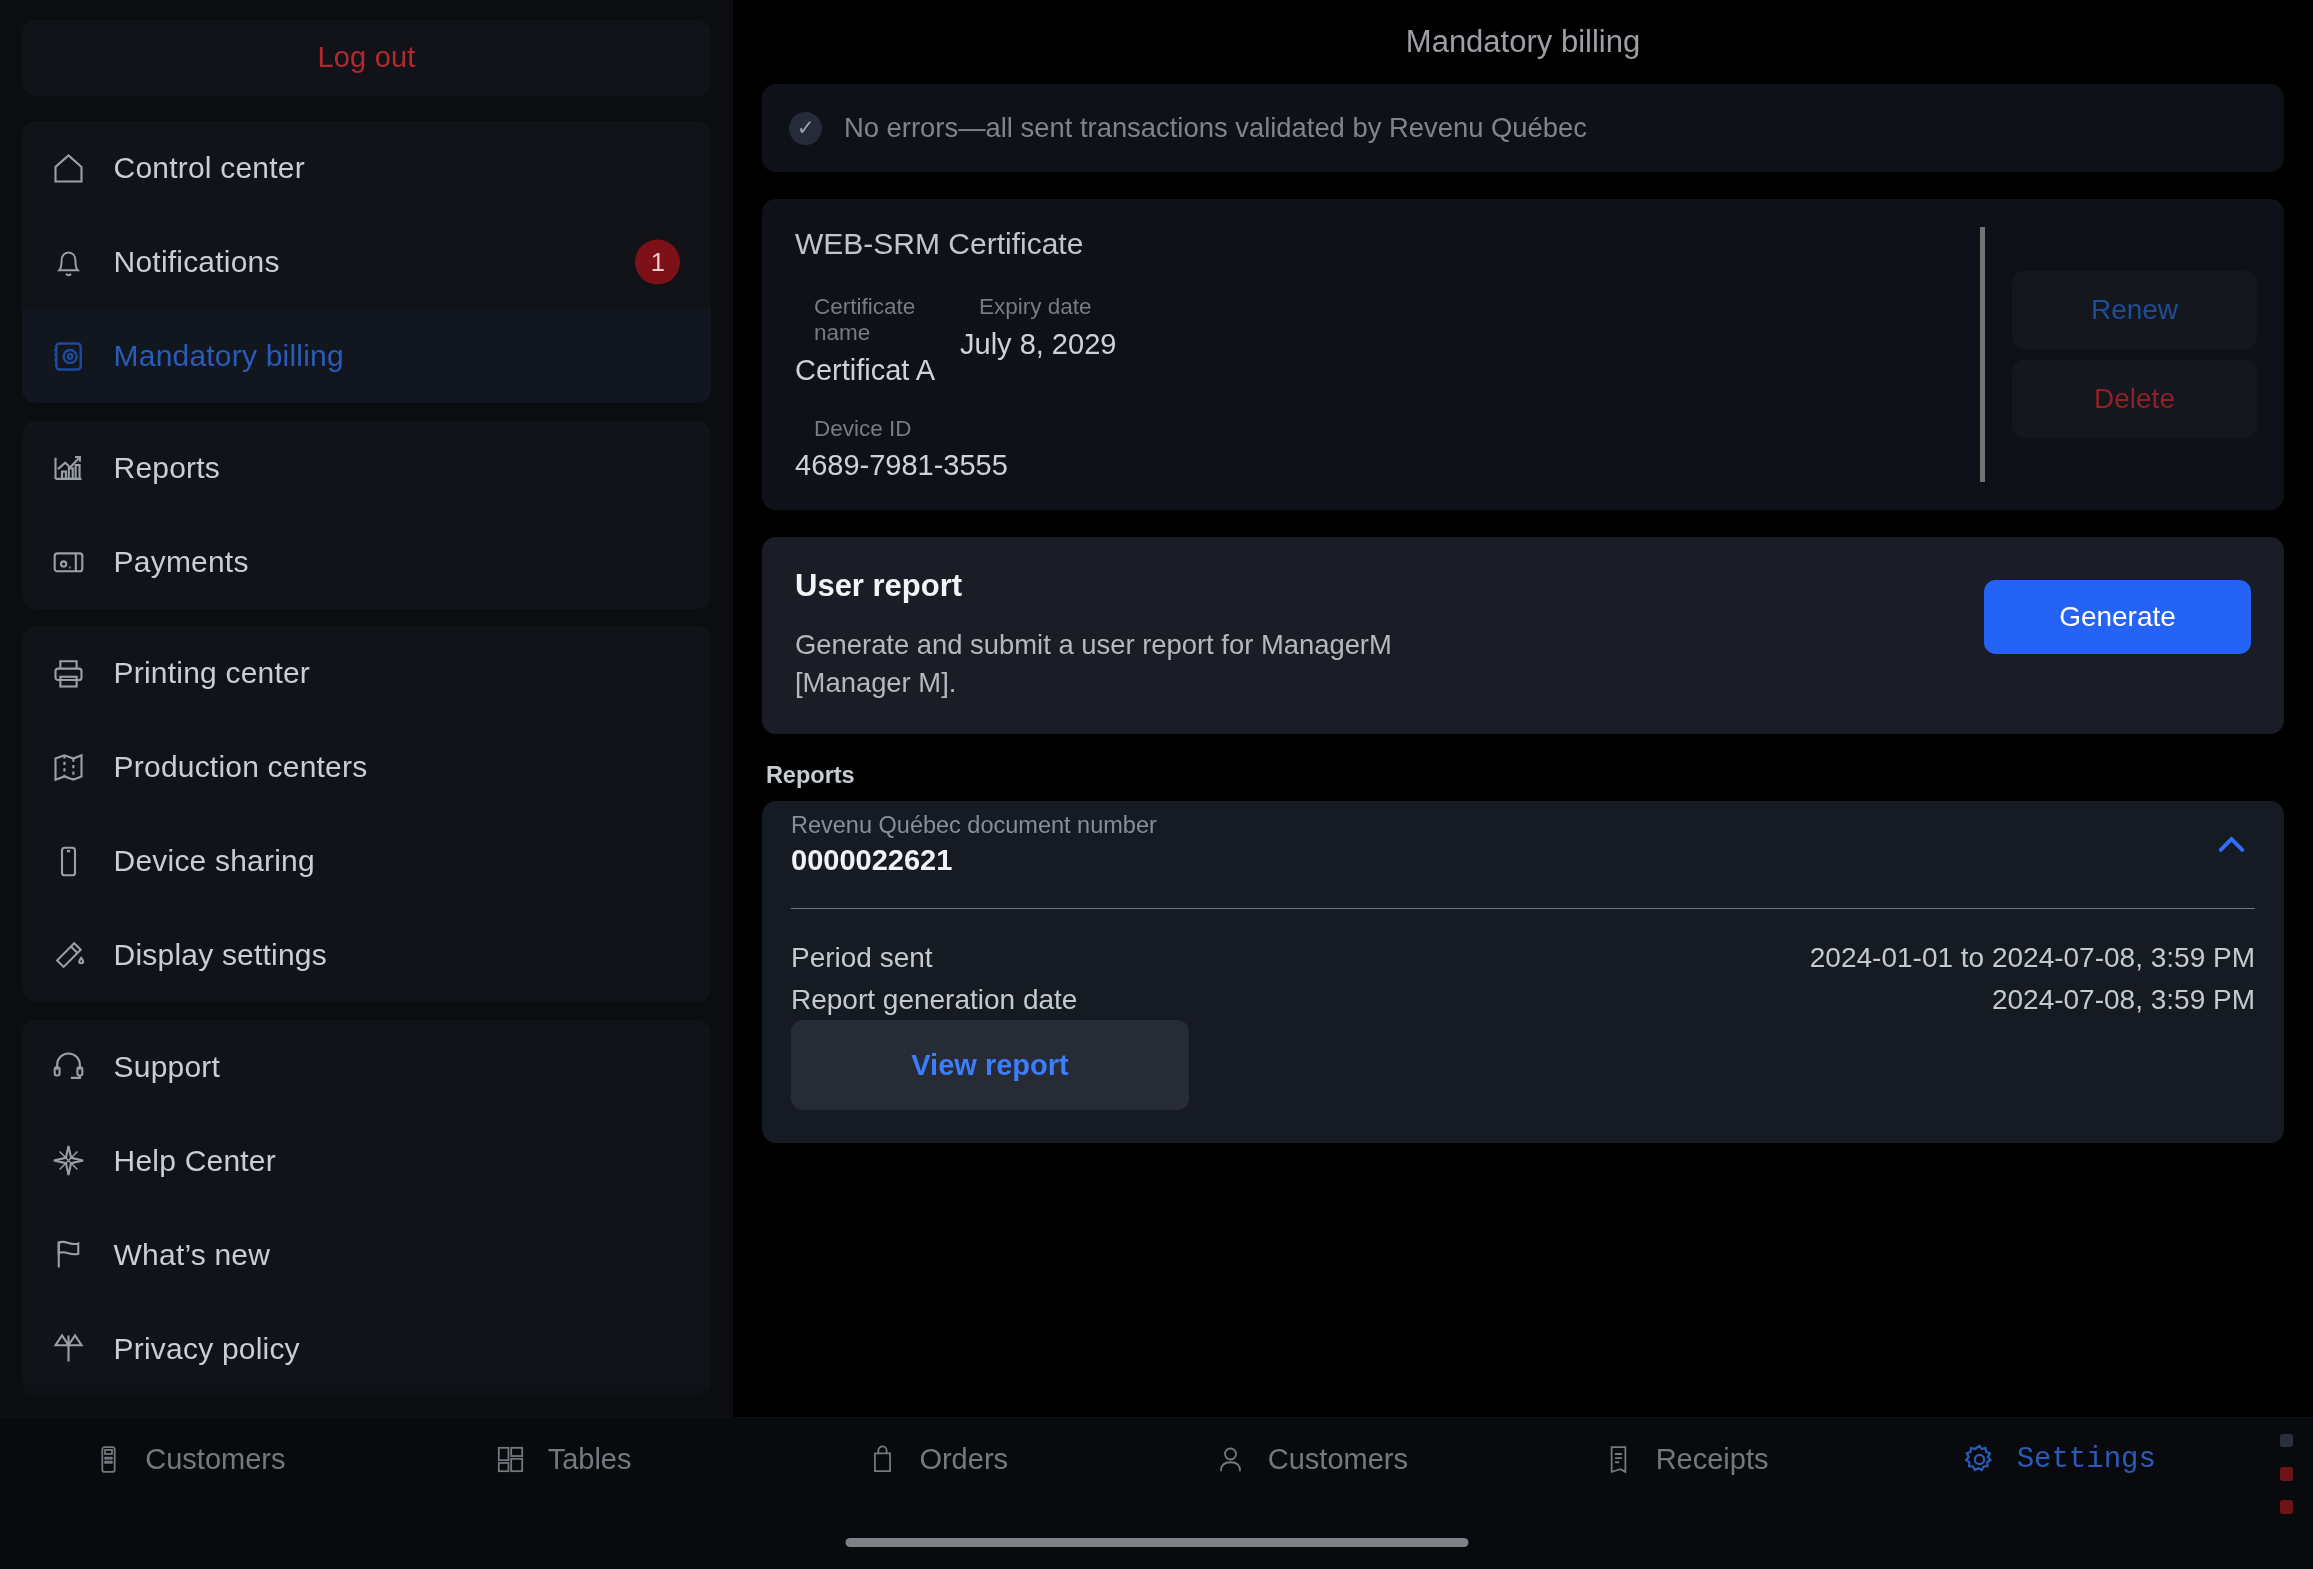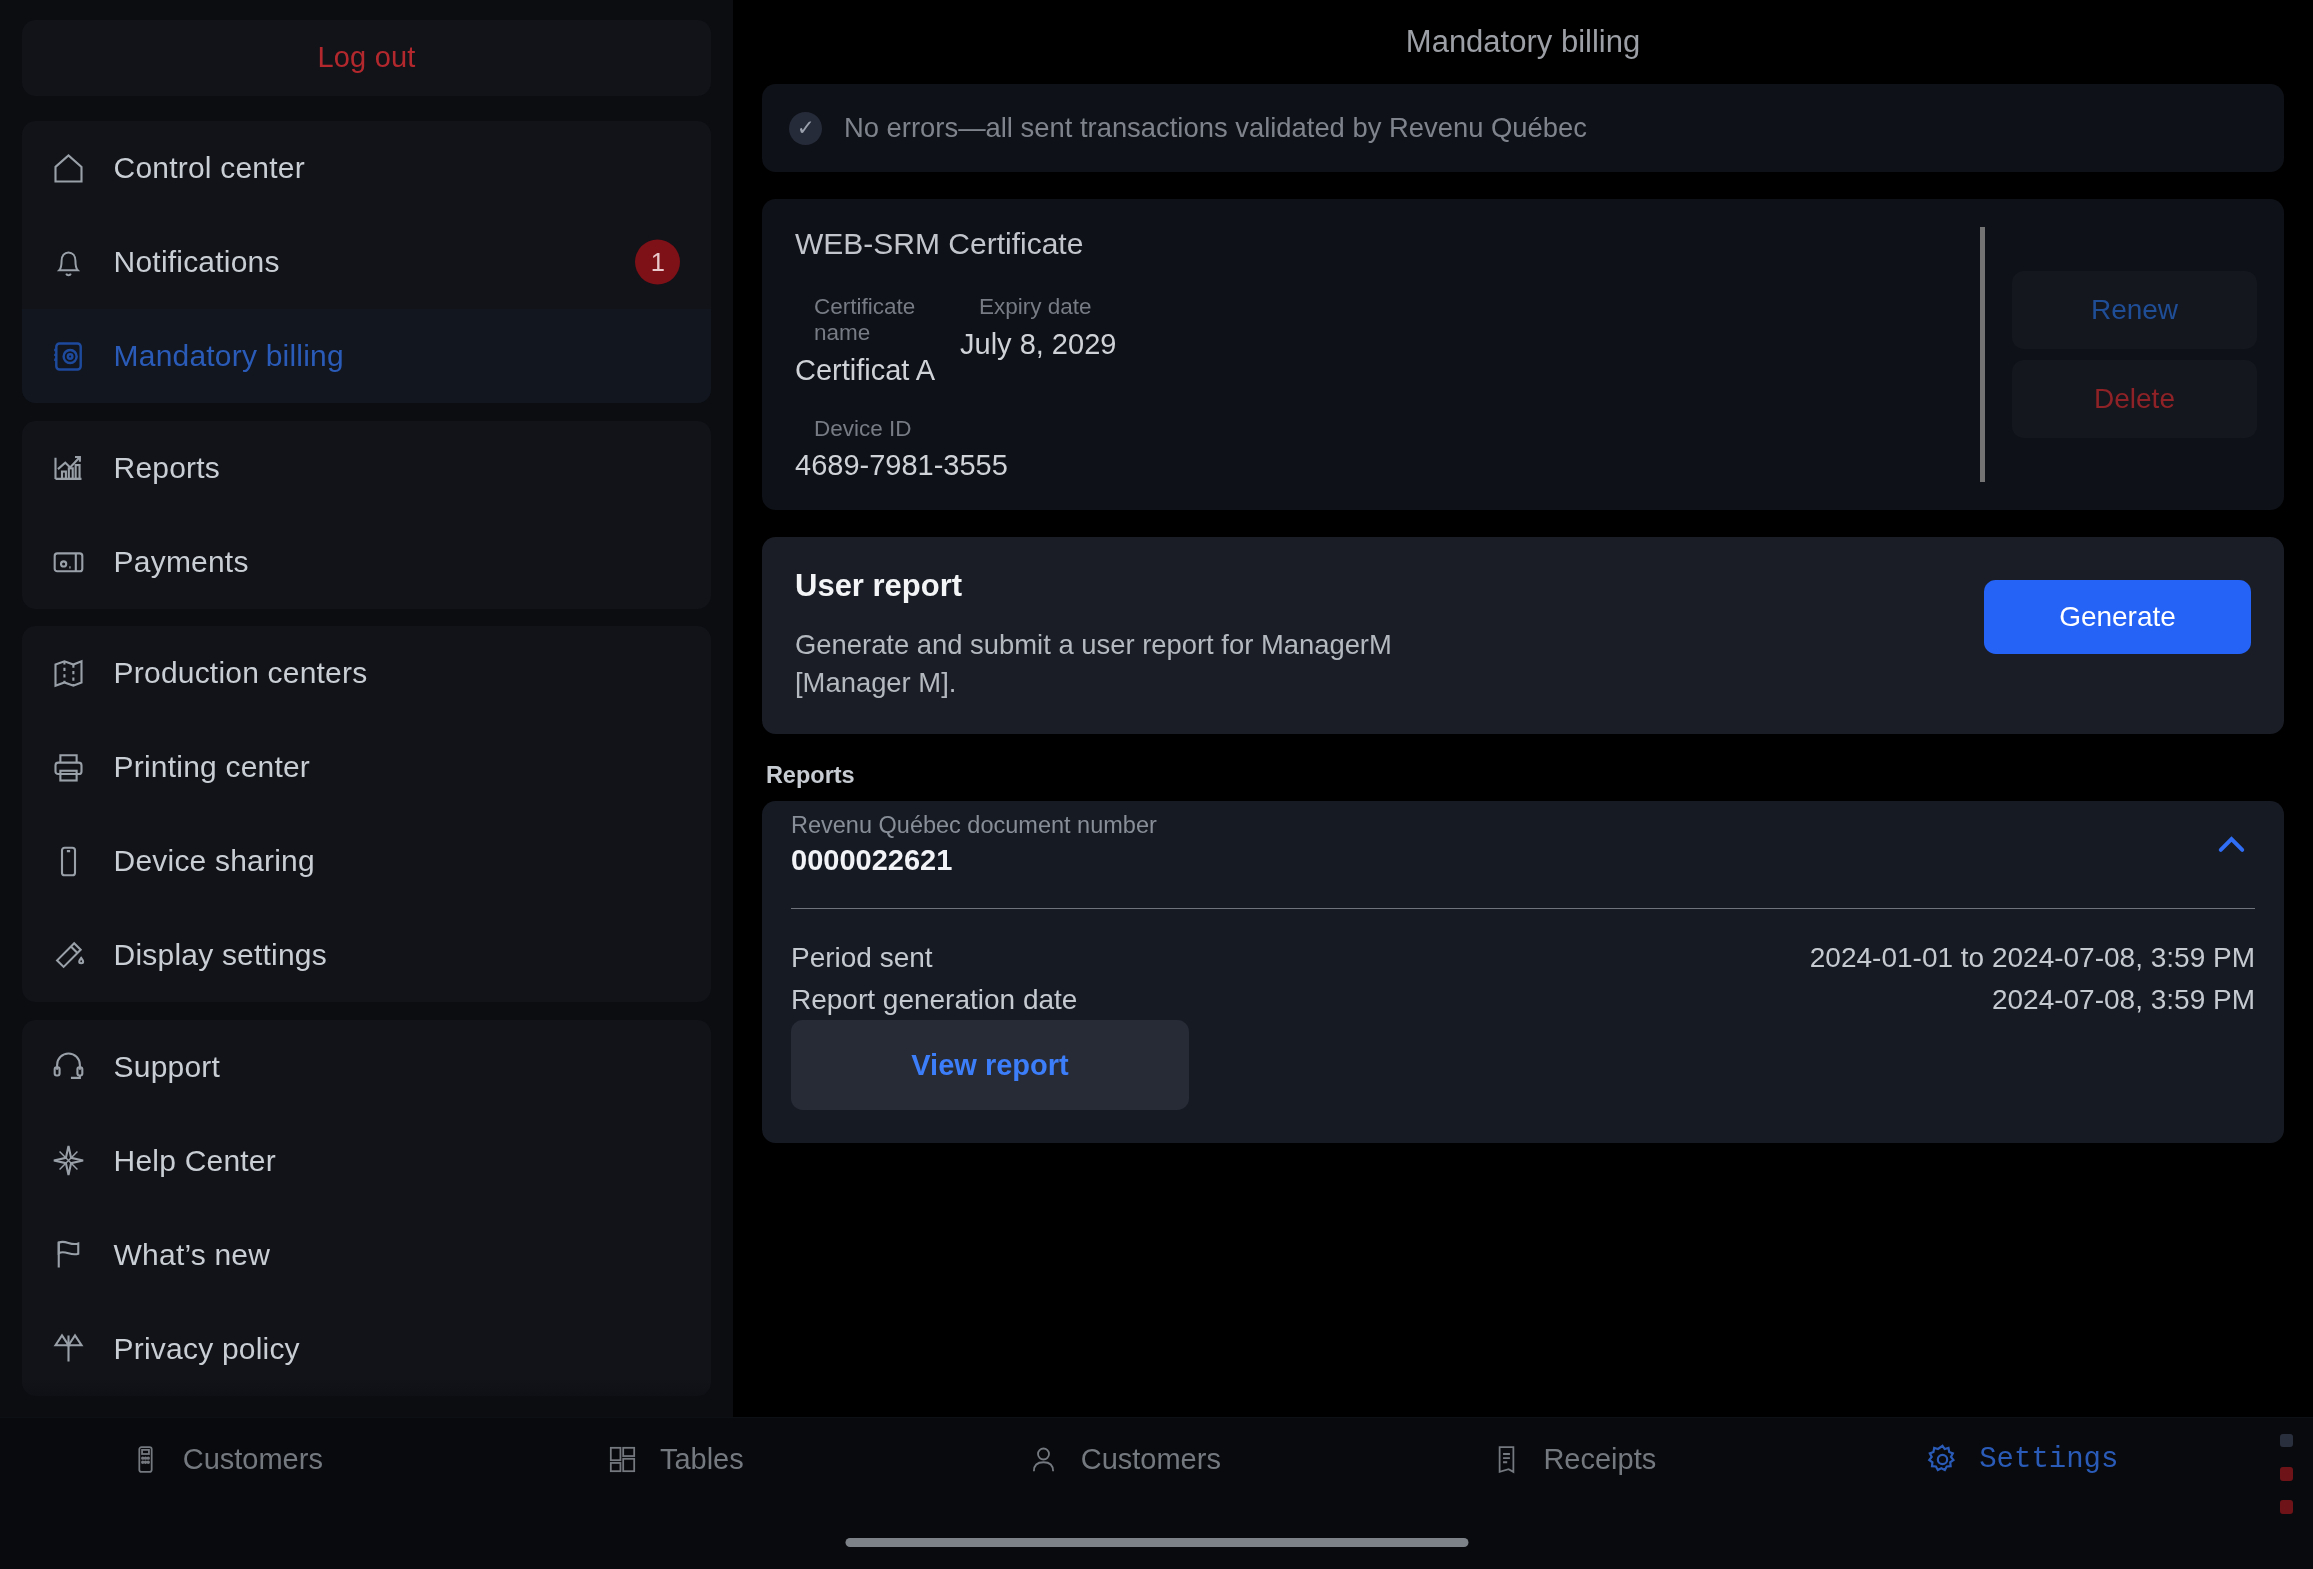--- a/index.html
+++ b/index.html
@@ -305,36 +305,36 @@
             </svg>
           </span>
           <span class="lbl">Payments</span>
         </div>
       </div>
 
       <div class="side-group">
         <div class="side-item">
           <span class="ico">
             <svg width="39" height="39" viewBox="0 0 24 24" fill="none" stroke="currentColor" stroke-width="1.3">
+              <path d="M7 9 L7 4.5 L17 4.5 L17 9"></path>
+              <rect x="4" y="9" width="16" height="7" rx="1.6"></rect>
+              <rect x="7" y="14" width="10" height="6"></rect>
+            </svg>
+          </span>
+          <span class="lbl">Printing center</span>
+        </div>
+        <div class="side-item">
+          <span class="ico">
+            <svg width="39" height="39" viewBox="0 0 24 24" fill="none" stroke="currentColor" stroke-width="1.3">
               <path d="M4 6.5 L9.5 4.5 L15 6.5 L20 4.5 L20 17.5 L15 19.5 L9.5 17.5 L4 19.5 Z"></path>
               <path d="M9.5 4.5 L9.5 17.5" stroke-dasharray="2 2"></path>
               <path d="M15 6.5 L15 19.5" stroke-dasharray="2 2"></path>
             </svg>
           </span>
           <span class="lbl">Production centers</span>
-        </div>
-        <div class="side-item">
-          <span class="ico">
-            <svg width="39" height="39" viewBox="0 0 24 24" fill="none" stroke="currentColor" stroke-width="1.3">
-              <path d="M7 9 L7 4.5 L17 4.5 L17 9"></path>
-              <rect x="4" y="9" width="16" height="7" rx="1.6"></rect>
-              <rect x="7" y="14" width="10" height="6"></rect>
-            </svg>
-          </span>
-          <span class="lbl">Printing center</span>
         </div>
         <div class="side-item">
           <span class="ico">
             <svg width="39" height="39" viewBox="0 0 24 24" fill="none" stroke="currentColor" stroke-width="1.3">
               <rect x="8" y="3.5" width="8" height="17" rx="1.6"></rect>
               <path d="M11 5.6 h2"></path>
             </svg>
           </span>
           <span class="lbl">Device sharing</span>
         </div>
@@ -502,20 +502,29 @@
           <svg width="33" height="33" viewBox="0 0 24 24" fill="none" stroke="currentColor" stroke-width="1.3">
             <rect x="3.5" y="3.5" width="7" height="9"></rect>
             <rect x="3.5" y="14.5" width="7" height="6"></rect>
             <rect x="12.5" y="3.5" width="8" height="6"></rect>
             <rect x="12.5" y="11.5" width="8" height="9"></rect>
           </svg>
         </span>
         <span>Tables</span>
       </div>
 
+      <div class="nav-item">
+        <span class="nico">
+          <svg width="33" height="33" viewBox="0 0 24 24" fill="none" stroke="currentColor" stroke-width="1.3">
+            <path d="M6.5 7.5 L17.5 7.5 L17.5 20.5 L6.5 20.5 Z"></path>
+            <path d="M9 7.5 L9 5.5 a3 3 0 0 1 6 0 L15 7.5"></path>
+          </svg>
+        </span>
+        <span>Orders</span>
+      </div>
 
       <div class="nav-item">
         <span class="nico">
           <svg width="33" height="33" viewBox="0 0 24 24" fill="none" stroke="currentColor" stroke-width="1.3">
             <circle cx="12" cy="8" r="4"></circle>
             <path d="M5 20.5 C5 16 8 14 12 14 C16 14 19 16 19 20.5"></path>
           </svg>
         </span>
         <span>Customers</span>
       </div>

